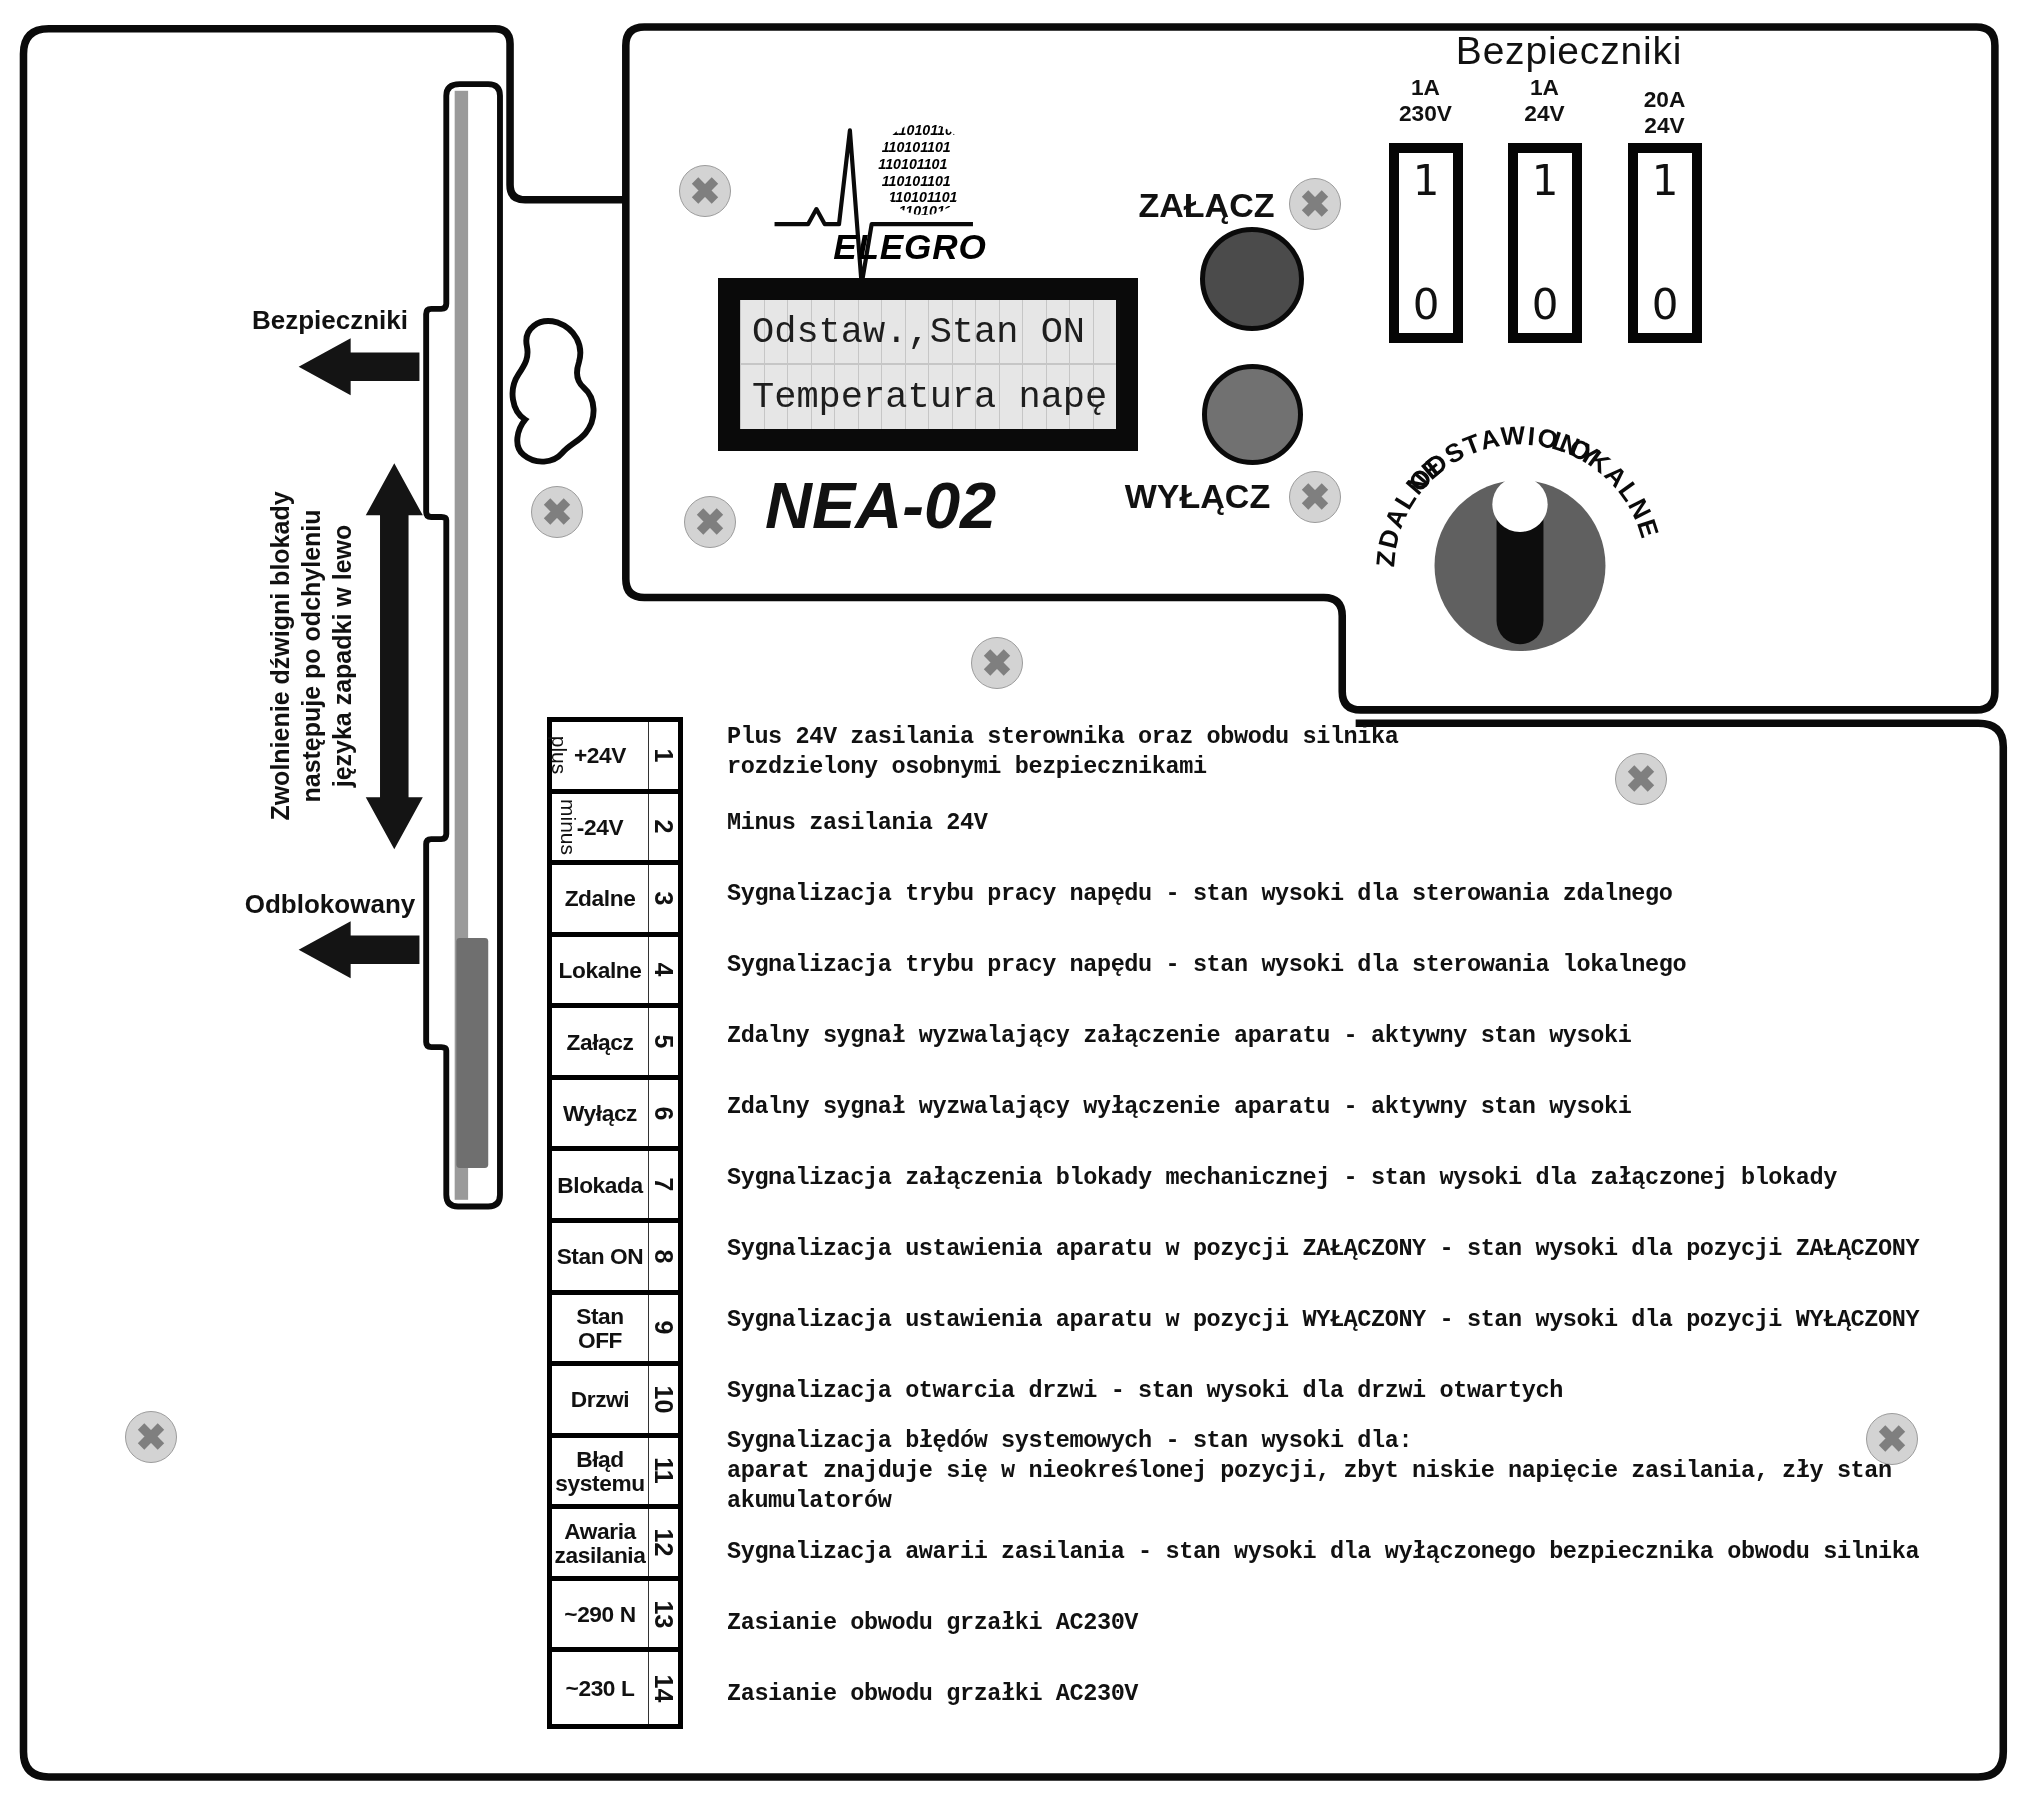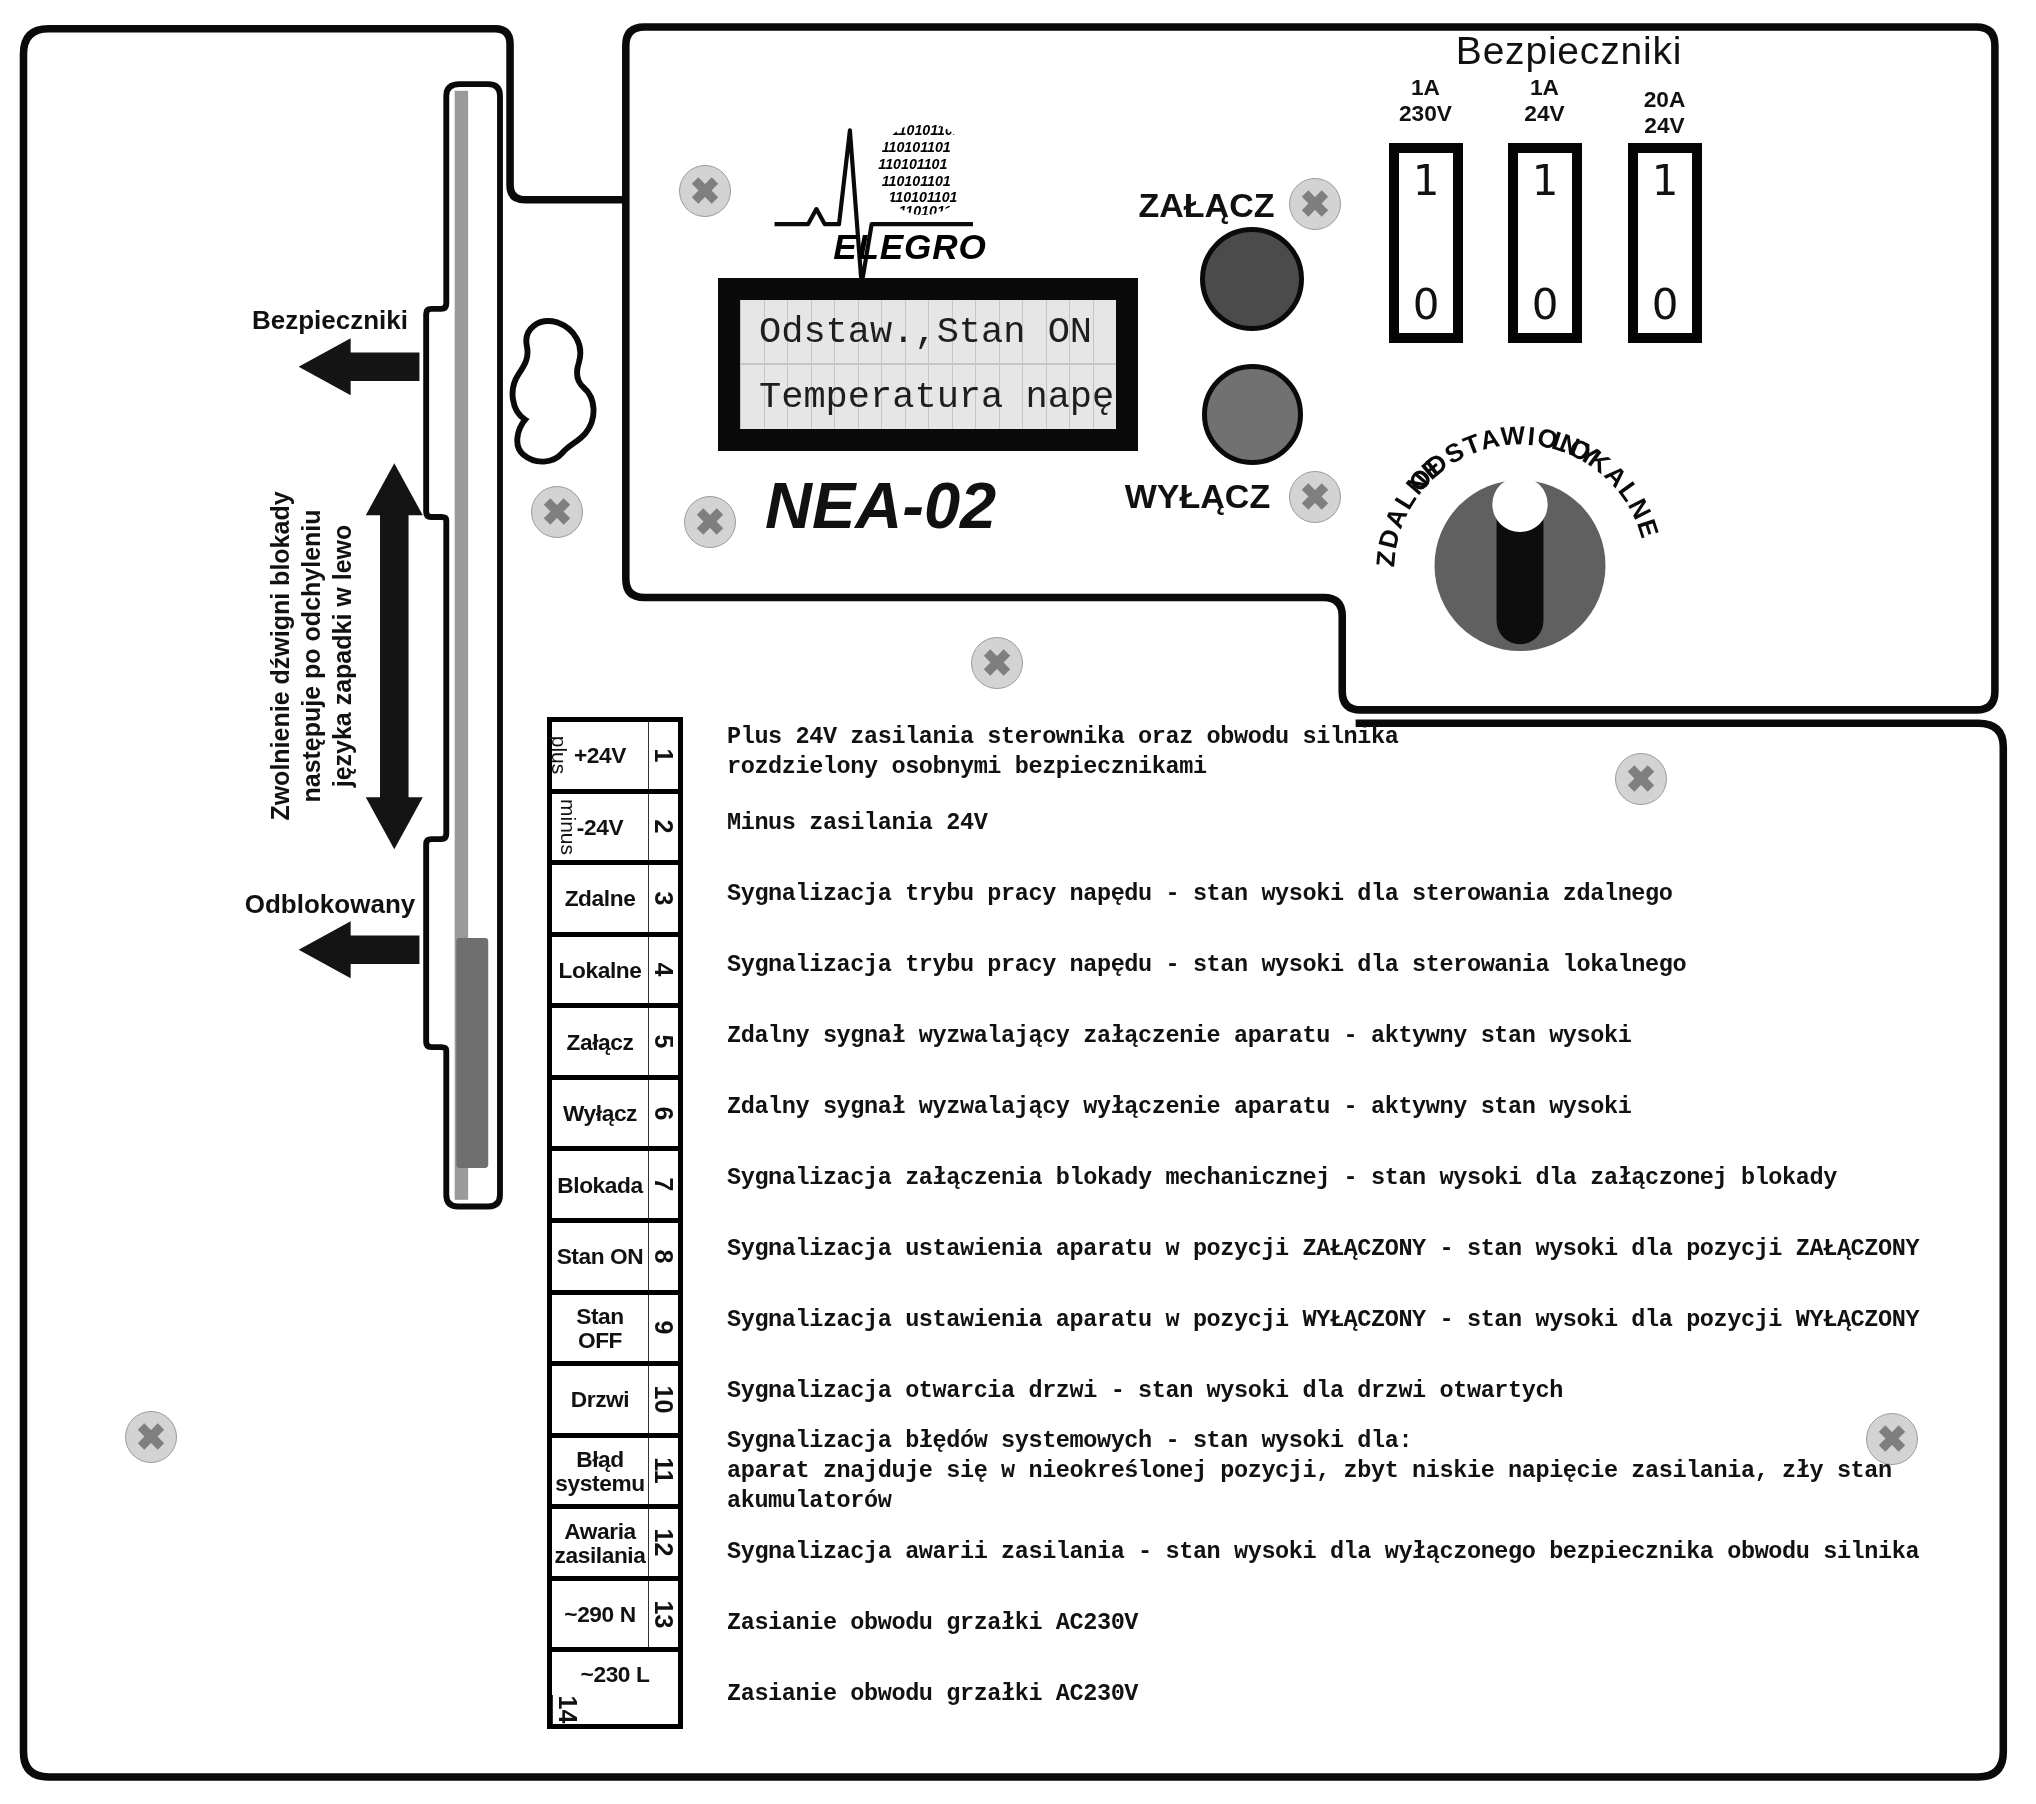--- a/index.html
+++ b/index.html
@@ -19,21 +19,21 @@
   .screw span{font-size:37px;font-weight:bold;color:#7f7f7f;line-height:1;}
 
   
   #logo{left:759px;top:117px;}
   #model{left:765px;top:468px;width:252px;font-size:65px;font-weight:800;
          font-style:italic;letter-spacing:0px;}
 
   
   #lcd{left:718px;top:278px;width:420px;height:173px;background:#0a0a0a;
        display:flex;align-items:center;justify-content:center;}
-  #lcd-screen{width:376px;height:129px;background:#e6e6e6;overflow:hidden;padding-left:19px;
+  #lcd-screen{width:376px;height:129px;background:#e6e6e6;overflow:hidden;padding-left:12px;
       background-image:
         repeating-linear-gradient(90deg,#c6c6c6 0 1.3px,transparent 1.3px 23.5px),
         linear-gradient(transparent 0 63px,#c6c6c6 63px 65px,transparent 65px);
       font-family:"Liberation Mono",monospace;font-size:37px;color:#1e1e1e;}
   #lcd-screen div{height:65px;line-height:65px;white-space:pre;}
 
   
   .pushbtn{position:absolute;border-radius:50%;border:5.9px solid #0a0a0a;}
   #btn-on{left:1200px;top:227px;width:104px;height:104px;background:#4b4b4b;}
   #btn-off{left:1202px;top:364px;width:101px;height:101px;background:#717171;}
@@ -51,21 +51,21 @@
 
   
   .side-label{position:absolute;width:252px;text-align:center;font-weight:bold;font-size:26px;}
   #note{left:119px;top:609px;width:386px;height:94px;transform:rotate(-90deg);
         font-weight:bold;font-size:25px;line-height:31px;text-align:center;white-space:pre-line;}
 
   
   #tblock{left:547px;top:717px;width:136px;height:1012px;border:5.9px solid #000;
           display:grid;grid-template-rows:repeat(14,1fr);background:#fff;}
   .trow{display:flex;border-bottom:5.9px solid #000;}
-  .trow:last-child{border-bottom:none;flex-direction:column;}
+  .trow:last-child{border-bottom:none;}
   .tlabel{flex:1;position:relative;display:flex;align-items:center;justify-content:center;
           font-weight:bold;font-size:22.7px;letter-spacing:-0.4px;text-align:center;
           line-height:24px;white-space:pre-line;}
   .tside{position:absolute;left:-11.7px;top:50%;transform:translateY(-50%) rotate(90deg);
          font-size:21px;font-weight:normal;letter-spacing:0;}
   .tnum{width:30px;border-left:1.7px solid #333;display:flex;align-items:center;
         justify-content:center;}
   .tnum span{transform:rotate(90deg);font-weight:bold;font-size:25px;}
 
   

